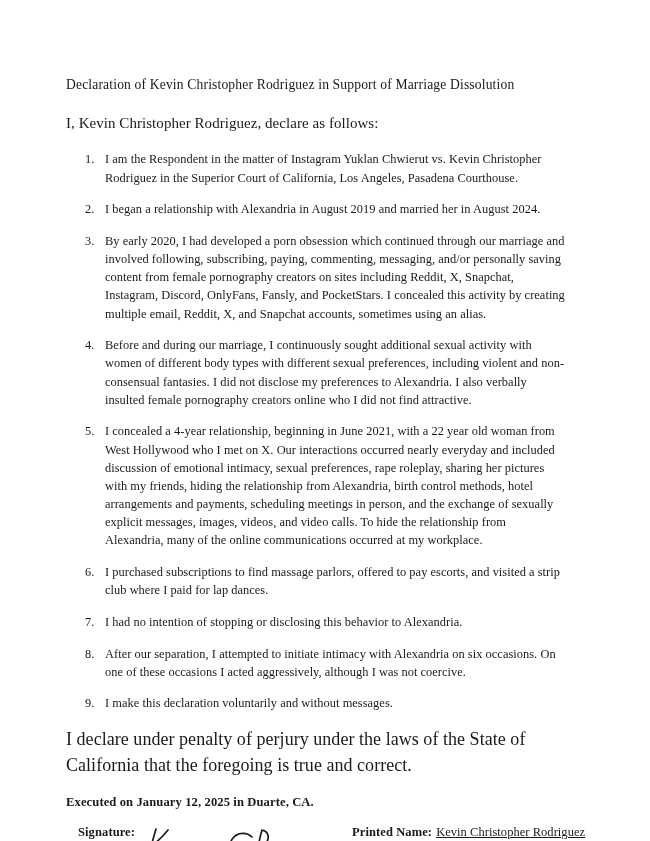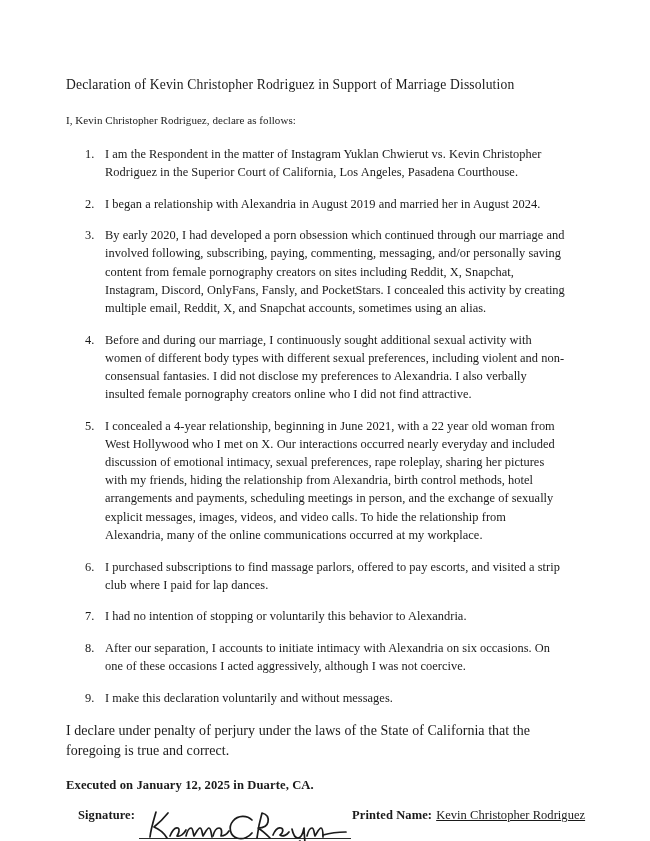--- a/index.html
+++ b/index.html
@@ -26,21 +26,21 @@
   }
   .doc-title {
     font-size: 13.6px;
     line-height: 1.35;
     letter-spacing: 0.15px;
     margin: 0 0 19px 0;
     font-weight: 400;
     white-space: nowrap;
   }
   .intro {
-    font-size: 11px;
+    font-size: 15px;
     line-height: 1.4;
     margin: 0 0 16px 0;
     letter-spacing: 0.05px;
   }
   ol.claims {
     margin: 0 0 0 0;
     padding: 0;
     list-style: none;
     counter-reset: claim;
   }
@@ -57,21 +57,21 @@
   ol.claims > li::before {
     content: counter(claim) ".";
     position: absolute;
     left: 19px;
     top: 0;
     width: 16px;
     text-align: left;
     font-size: 12.4px;
   }
   .closing {
-    font-size: 14px;
+    font-size: 18px;
     line-height: 1.45;
     margin: 4px 0 0 0;
     letter-spacing: 0.04px;
   }
   .executed {
     font-size: 12.6px;
     font-weight: bold;
     margin: 17px 0 0 0;
     letter-spacing: 0.1px;
   }
@@ -129,22 +129,22 @@
 
   <p class="intro">I, Kevin Christopher Rodriguez, declare as follows:</p>
 
   <ol class="claims">
     <li>I am the Respondent in the matter of Instagram Yuklan Chwierut vs. Kevin Christopher Rodriguez in the Superior Court of California, Los Angeles, Pasadena Courthouse.</li>
     <li>I began a relationship with Alexandria in August 2019 and married her in August 2024.</li>
     <li>By early 2020, I had developed a porn obsession which continued through our marriage and involved following, subscribing, paying, commenting, messaging, and/or personally saving content from female pornography creators on sites including Reddit, X, Snapchat, Instagram, Discord, OnlyFans, Fansly, and PocketStars. I concealed this activity by creating multiple email, Reddit, X, and Snapchat accounts, sometimes using an alias.</li>
     <li>Before and during our marriage, I continuously sought additional sexual activity with women of different body types with different sexual preferences, including violent and non-consensual fantasies. I did not disclose my preferences to Alexandria. I also verbally insulted female pornography creators online who I did not find attractive.</li>
     <li>I concealed a 4-year relationship, beginning in June 2021, with a 22 year old woman from West Hollywood who I met on X. Our interactions occurred nearly everyday and included discussion of emotional intimacy, sexual preferences, rape roleplay, sharing her pictures with my friends, hiding the relationship from Alexandria, birth control methods, hotel arrangements and payments, scheduling meetings in person, and the exchange of sexually explicit messages, images, videos, and video calls. To hide the relationship from Alexandria, many of the online communications occurred at my workplace.</li>
     <li>I purchased subscriptions to find massage parlors, offered to pay escorts, and visited a strip club where I paid for lap dances.</li>
-    <li>I had no intention of stopping or voluntarily this behavior to Alexandria.</li>
-    <li>After our separation, I accounts to initiate intimacy with Alexandria on six occasions. On one of these occasions I acted aggressively, although I was not coercive.</li>
+    <li>I had no intention of stopping or disclosing this behavior to Alexandria.</li>
+    <li>After our separation, I attempted to initiate intimacy with Alexandria on six occasions. On one of these occasions I acted aggressively, although I was not coercive.</li>
     <li>I make this declaration voluntarily and without messages.</li>
   </ol>
 
   <p class="closing">I declare under penalty of perjury under the laws of the State of California that the foregoing is true and correct.</p>
 
   <p class="executed">Executed on January 12, 2025 in Duarte, CA.</p>
 
   <div class="sig-row">
     <span class="sig-label">Signature:</span>
 

